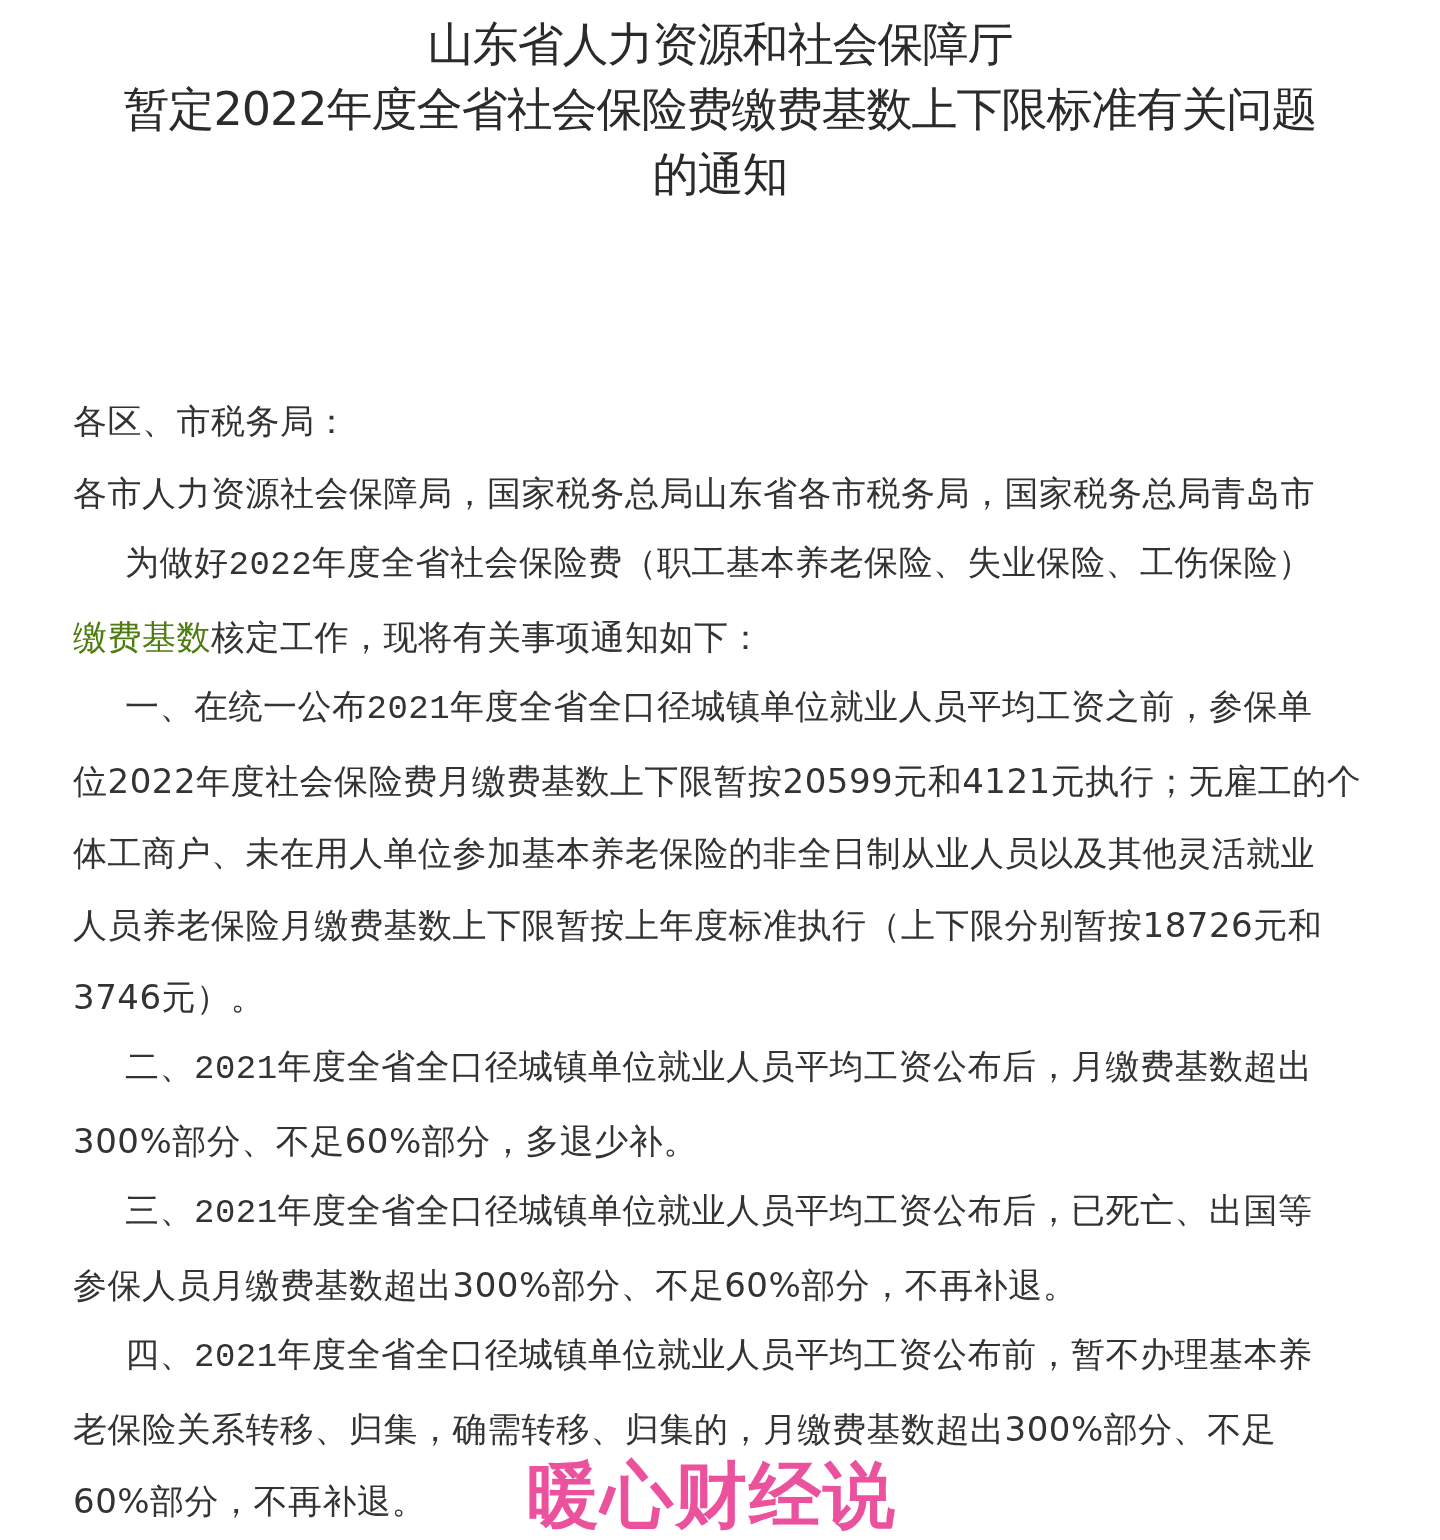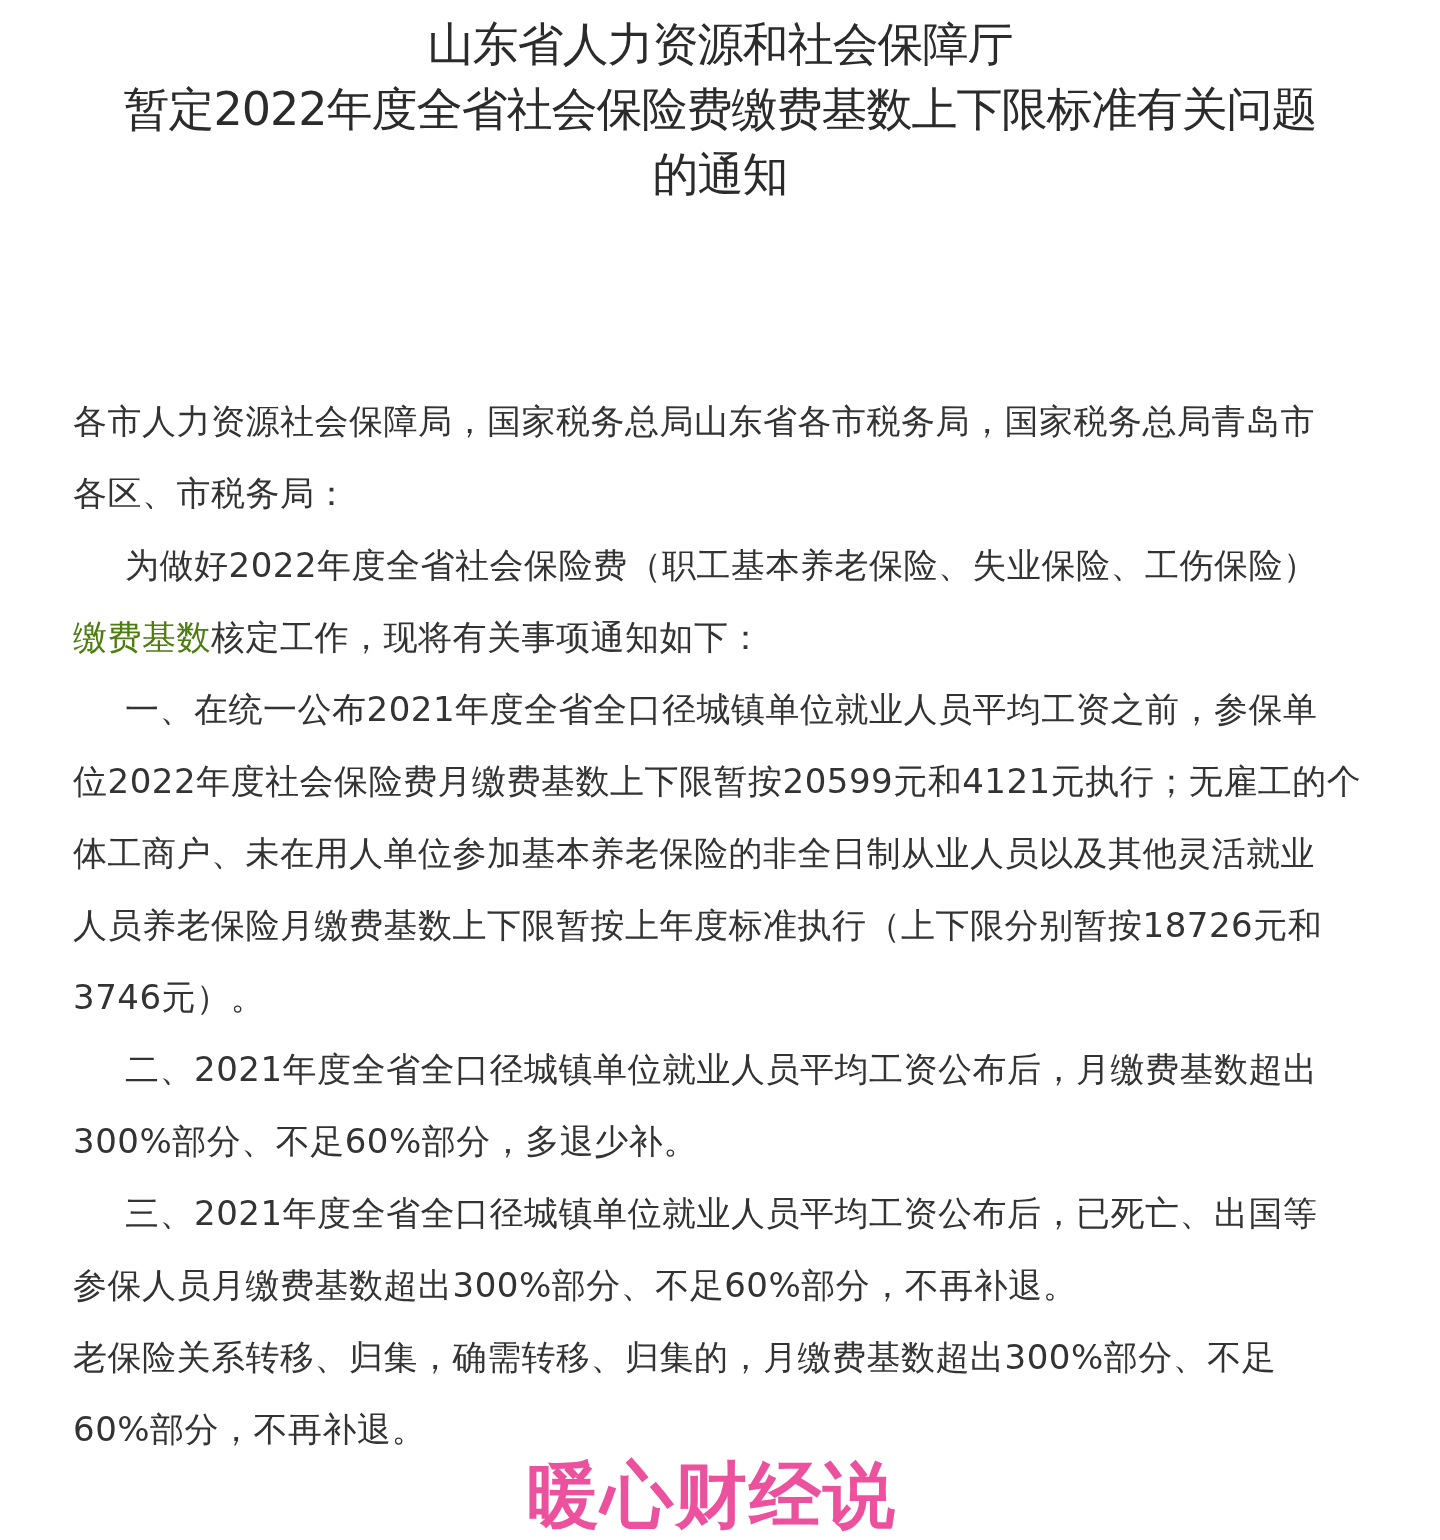--- a/index.html
+++ b/index.html
@@ -40,20 +40,21 @@
       color: #333333;
       letter-spacing: 0.5px;
     }
     .doc-body .bline {
       display: block;
       white-space: nowrap;
       height: 72px;
     }
     .doc-body .indent {
       padding-left: 52px;
+      font-family: Liberation Mono, monospace;
     }
     .link {
       color: #4d7c0f;
       text-decoration: none;
       cursor: pointer;
     }
     .watermark {
       position: absolute;
       left: 527px;
       top: 1455px;
@@ -70,22 +71,22 @@
 <body>
 
 <div class="doc-title">
   <span class="tline">山东省人力资源和社会保障厅</span>
   <span class="tline">暂定2022年度全省社会保险费缴费基数上下限标准有关问题</span>
   <span class="tline">的通知</span>
 </div>
 
 <div class="doc-body">
   <div>
+    <span class="bline">各区、市税务局：</span>
     <span class="bline">各市人力资源社会保障局，国家税务总局山东省各市税务局，国家税务总局青岛市</span>
-    <span class="bline">各区、市税务局：</span>
   </div>
 
   <div>
     <span class="bline indent">为做好2022年度全省社会保险费（职工基本养老保险、失业保险、工伤保险）</span>
     <span class="bline"><a class="link">缴费基数</a><span>核定工作，现将有关事项通知如下：</span></span>
   </div>
 
   <div>
     <span class="bline indent">一、在统一公布2021年度全省全口径城镇单位就业人员平均工资之前，参保单</span>
     <span class="bline">位2022年度社会保险费月缴费基数上下限暂按20599元和4121元执行；无雇工的个</span>
@@ -98,18 +99,19 @@
     <span class="bline indent">二、2021年度全省全口径城镇单位就业人员平均工资公布后，月缴费基数超出</span>
     <span class="bline">300%部分、不足60%部分，多退少补。</span>
   </div>
 
   <div>
     <span class="bline indent">三、2021年度全省全口径城镇单位就业人员平均工资公布后，已死亡、出国等</span>
     <span class="bline">参保人员月缴费基数超出300%部分、不足60%部分，不再补退。</span>
   </div>
 
   <div>
+    <span class="bline indent">四、2021年度全省全口径城镇单位就业人员平均工资公布前，暂不办理基本养</span>
     <span class="bline">老保险关系转移、归集，确需转移、归集的，月缴费基数超出300%部分、不足</span>
     <span class="bline">60%部分，不再补退。</span>
   </div>
 </div>
 
 <div class="watermark">暖心财经说</div>
 
 </body></html>

